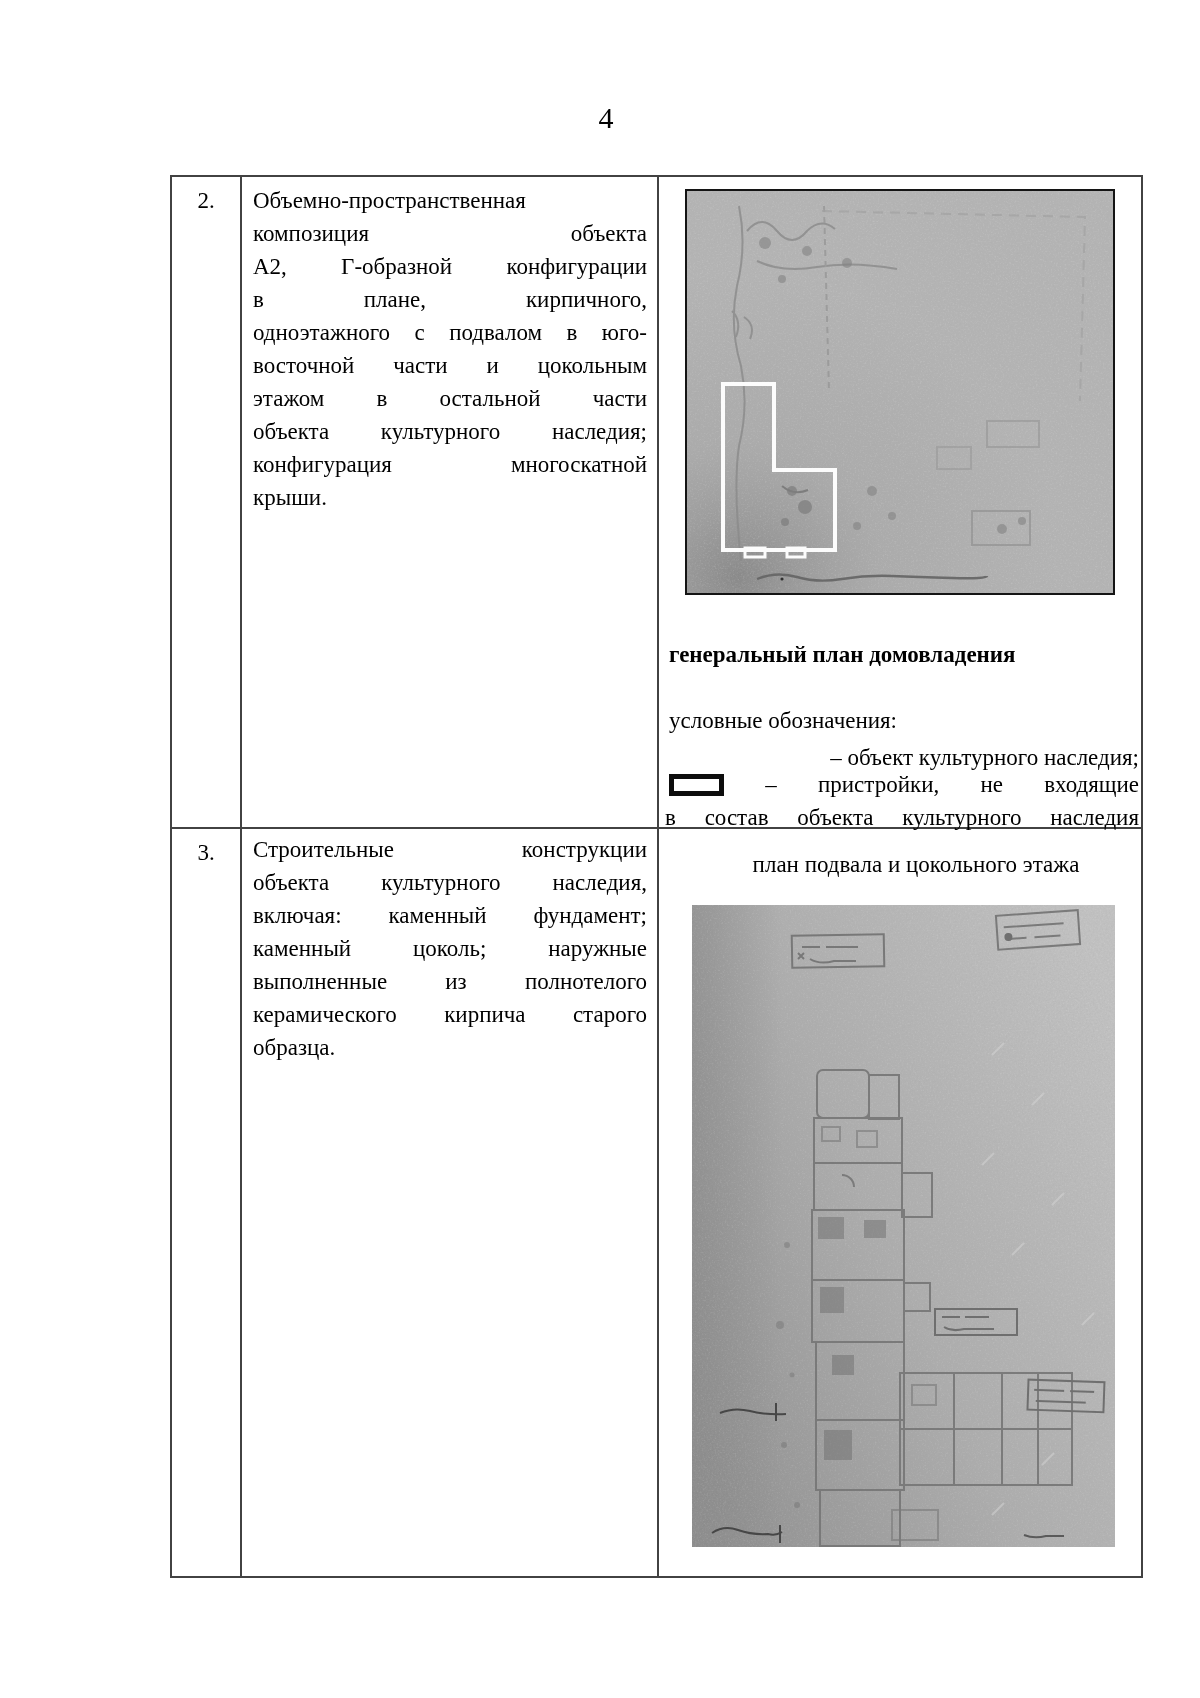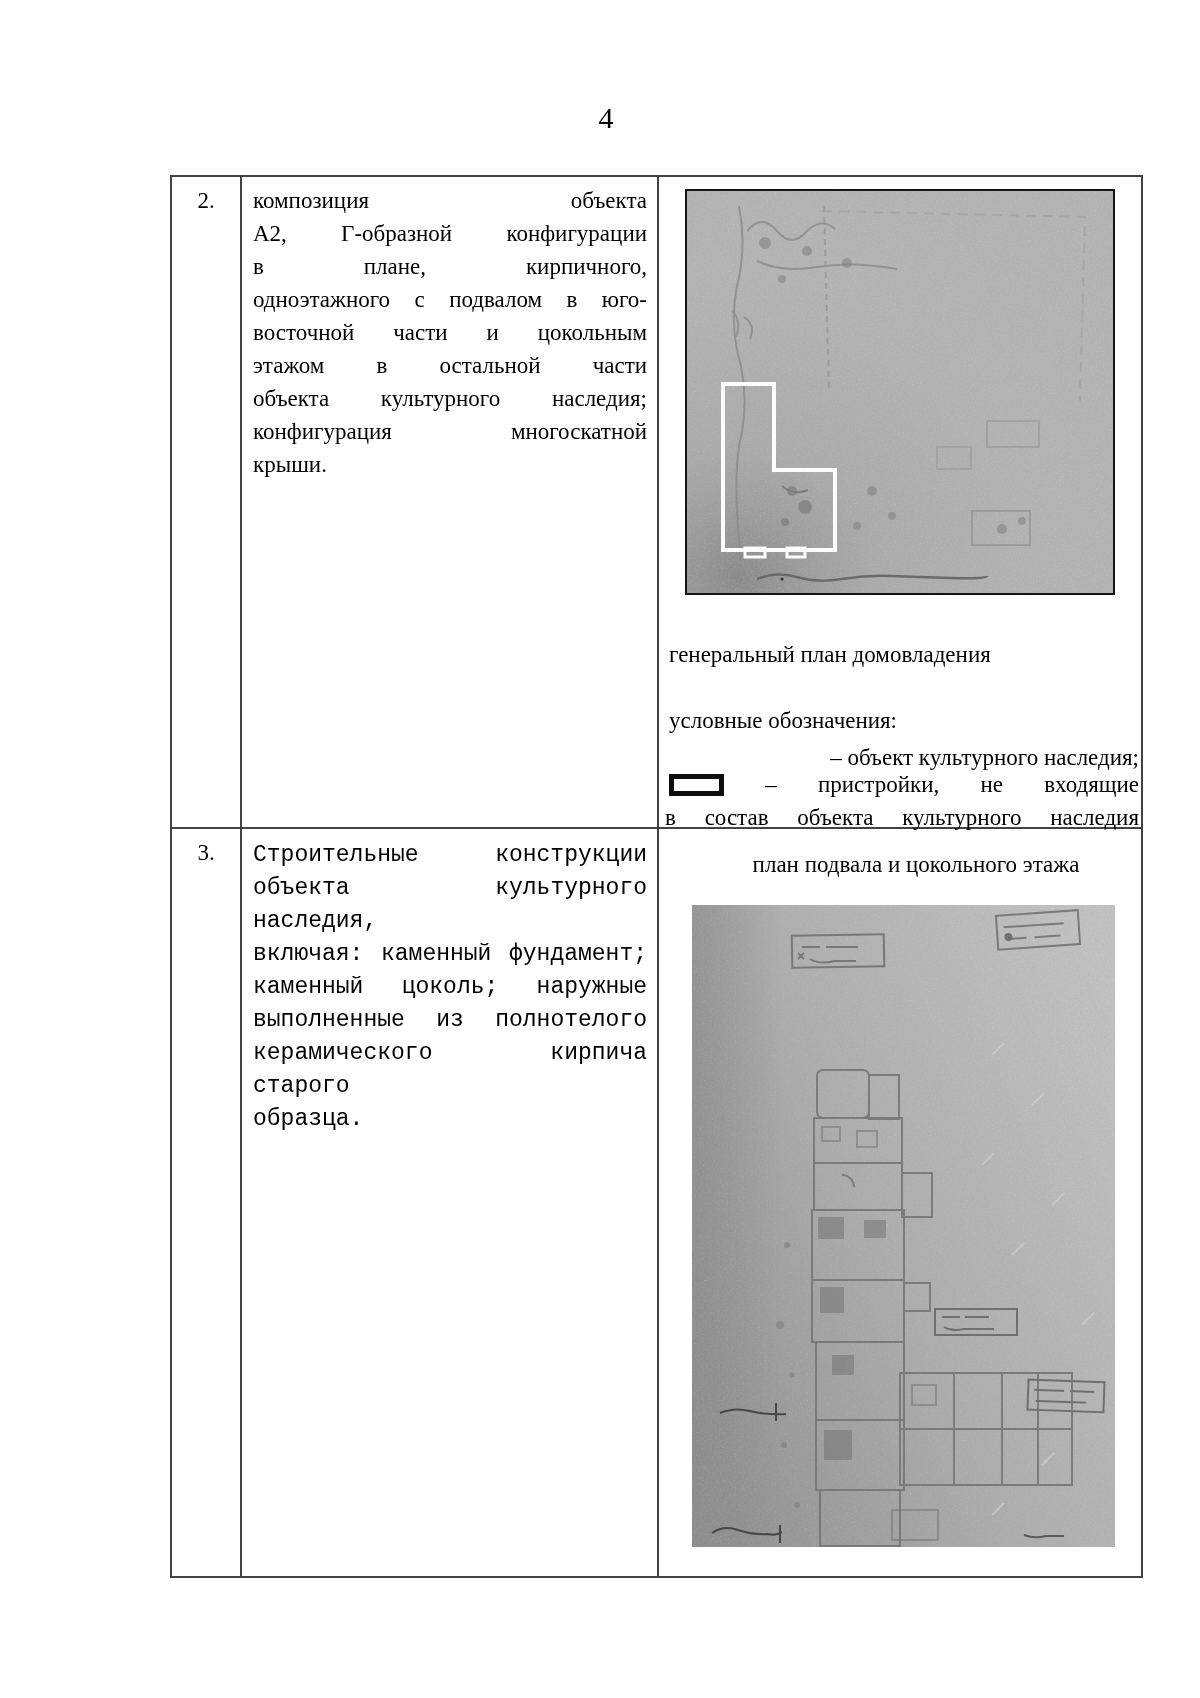--- a/index.html
+++ b/index.html
@@ -8,27 +8,27 @@
   .pageno{position:absolute;left:0;top:101px;width:1212px;text-align:center;
           font-size:30px;}
   .doc-table{position:absolute;left:170px;top:175px;width:973px;height:1403px;
              border:2px solid #424242;display:grid;box-sizing:border-box;
              grid-template-columns:70px 417px 1fr;grid-template-rows:652px 1fr;}
   .cell{position:relative;box-sizing:border-box;font-size:23px;line-height:33px;}
   .b-right{border-right:2px solid #424242;}
   .b-bottom{border-bottom:2px solid #424242;}
   .num-cell{text-align:center;padding-top:7px;}
   .para{padding:7px 10px 0 11px;}
-  .para-r3{padding-top:10px;font-family:Liberation Mono, monospace;}
+  .para-r3{padding-top:4px;}
   .tline{text-align:justify;text-align-last:justify;}
   .tline-last{text-align-last:left;}
   
   .img1wrap{position:absolute;left:26px;top:12px;width:430px;height:406px;
             box-sizing:border-box;border:2px solid #141414;}
-  .cap1{position:absolute;left:10px;top:461px;}
+  .cap1{position:absolute;left:10px;top:461px;font-weight:bold;}
   .legt{position:absolute;left:10px;top:527px;}
   .lega{position:absolute;left:0;right:2px;top:564px;text-align:right;}
   .legb{position:absolute;left:10px;right:2px;top:591px;text-align:justify;text-align-last:justify;}
   .lrect{display:inline-block;width:55px;height:22px;box-sizing:border-box;
          border:5px solid #0d0d0d;vertical-align:-4px;}
   .legc{position:absolute;left:6px;right:2px;top:624px;text-align:justify;text-align-last:justify;}
   
   .cap2{position:absolute;left:16px;top:19px;width:100%;text-align:center;}
   .img2wrap{position:absolute;left:33px;top:76px;width:423px;height:642px;}
   svg{display:block;}
@@ -41,20 +41,21 @@
   <div class="pageno">4</div>
 
   <div class="doc-table">
 
     <div class="cell num-cell b-right b-bottom">
       <span>2.</span>
     </div>
 
     <div class="cell b-right b-bottom">
       <div class="para">
+          <div class="tline">Объемно-пространственная</div>
           <div class="tline">композиция объекта</div>
           <div class="tline">А2, Г-образной конфигурации</div>
           <div class="tline">в плане, кирпичного,</div>
           <div class="tline">одноэтажного с подвалом в юго-</div>
           <div class="tline">восточной части и цокольным</div>
           <div class="tline">этажом в остальной части</div>
           <div class="tline">объекта культурного наследия;</div>
           <div class="tline">конфигурация многоскатной</div>
           <div class="tline tline-last">крыши.</div>
         </div>

